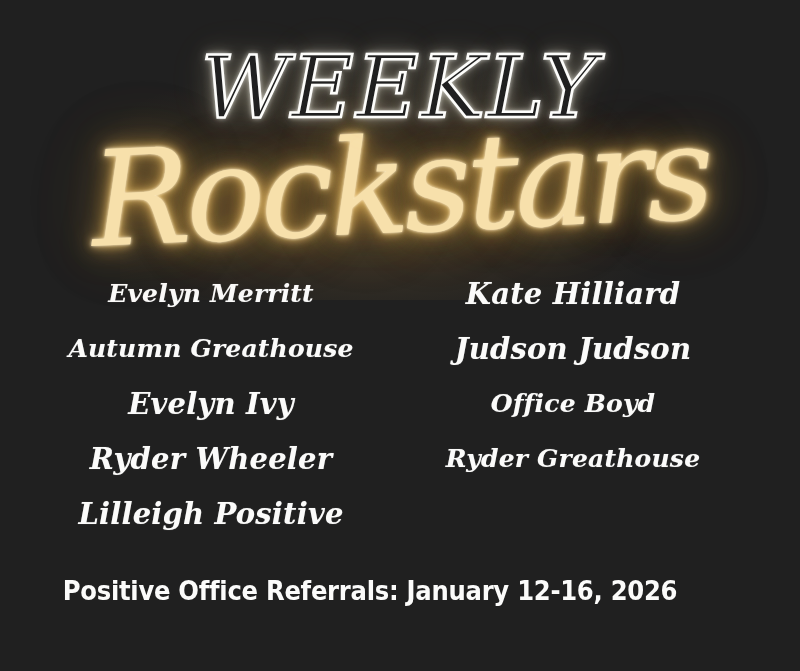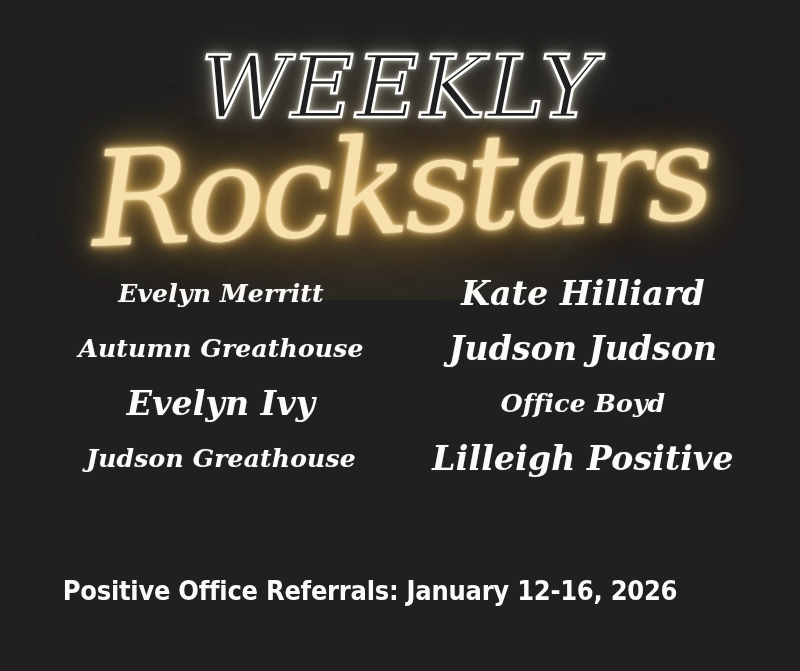--- a/index.html
+++ b/index.html
@@ -89,21 +89,21 @@
       0 0 70px rgba(226, 156, 44, 0.26),
       0 0 110px rgba(200, 134, 34, 0.14);
     white-space: nowrap;
     transform: rotate(-2.6deg);
     z-index: 2;
   }
 
   
   .names-grid {
     position: absolute;
-    left: 40px;
+    left: 30px;
     top: 266px;
     width: 724px;
     display: grid;
     grid-template-columns: 1fr 1fr;
     row-gap: 0px;
   }
   .name-cell {
     height: 55px;
     display: flex;
     align-items: center;
@@ -111,21 +111,21 @@
     font-family: "DejaVu Serif", serif;
     font-weight: bold;
     font-style: italic;
     font-size: 25px;
     letter-spacing: 0.2px;
     color: #fbfbfa;
     white-space: nowrap;
     text-shadow: 0 0 1px rgba(255,255,255,0.35);
   }
   .name-cell.col-right {
-    font-size: 33px;
+    font-size: 29px;
   }
 
   
   .caption {
     position: absolute;
     left: 0;
     top: 575px;
     width: 740px;
     text-align: center;
     font-family: "DejaVu Sans", sans-serif;
@@ -150,19 +150,20 @@
     <div class="title-weekly">WEEKLY</div>
   </div>
 
   <div class="names-grid">
     <div class="name-cell col-left">Evelyn Merritt</div>
     <div class="name-cell col-right">Kate Hilliard</div>
     <div class="name-cell col-left">Autumn Greathouse</div>
     <div class="name-cell col-right">Judson Judson</div>
     <div class="name-cell col-right">Evelyn Ivy</div>
     <div class="name-cell col-left">Office Boyd</div>
-    <div class="name-cell col-left">Judson Greathouse</div>
+    <div class="name-cell col-right">Ryder Wheeler</div>
+    <div class="name-cell col-left">Ryder Greathouse</div>
     <div class="name-cell col-right">Lilleigh Positive</div>
   </div>
 
   <div class="caption">Positive Office Referrals: January 12-16, 2026</div>
 
 </div>
 
 </body></html>

